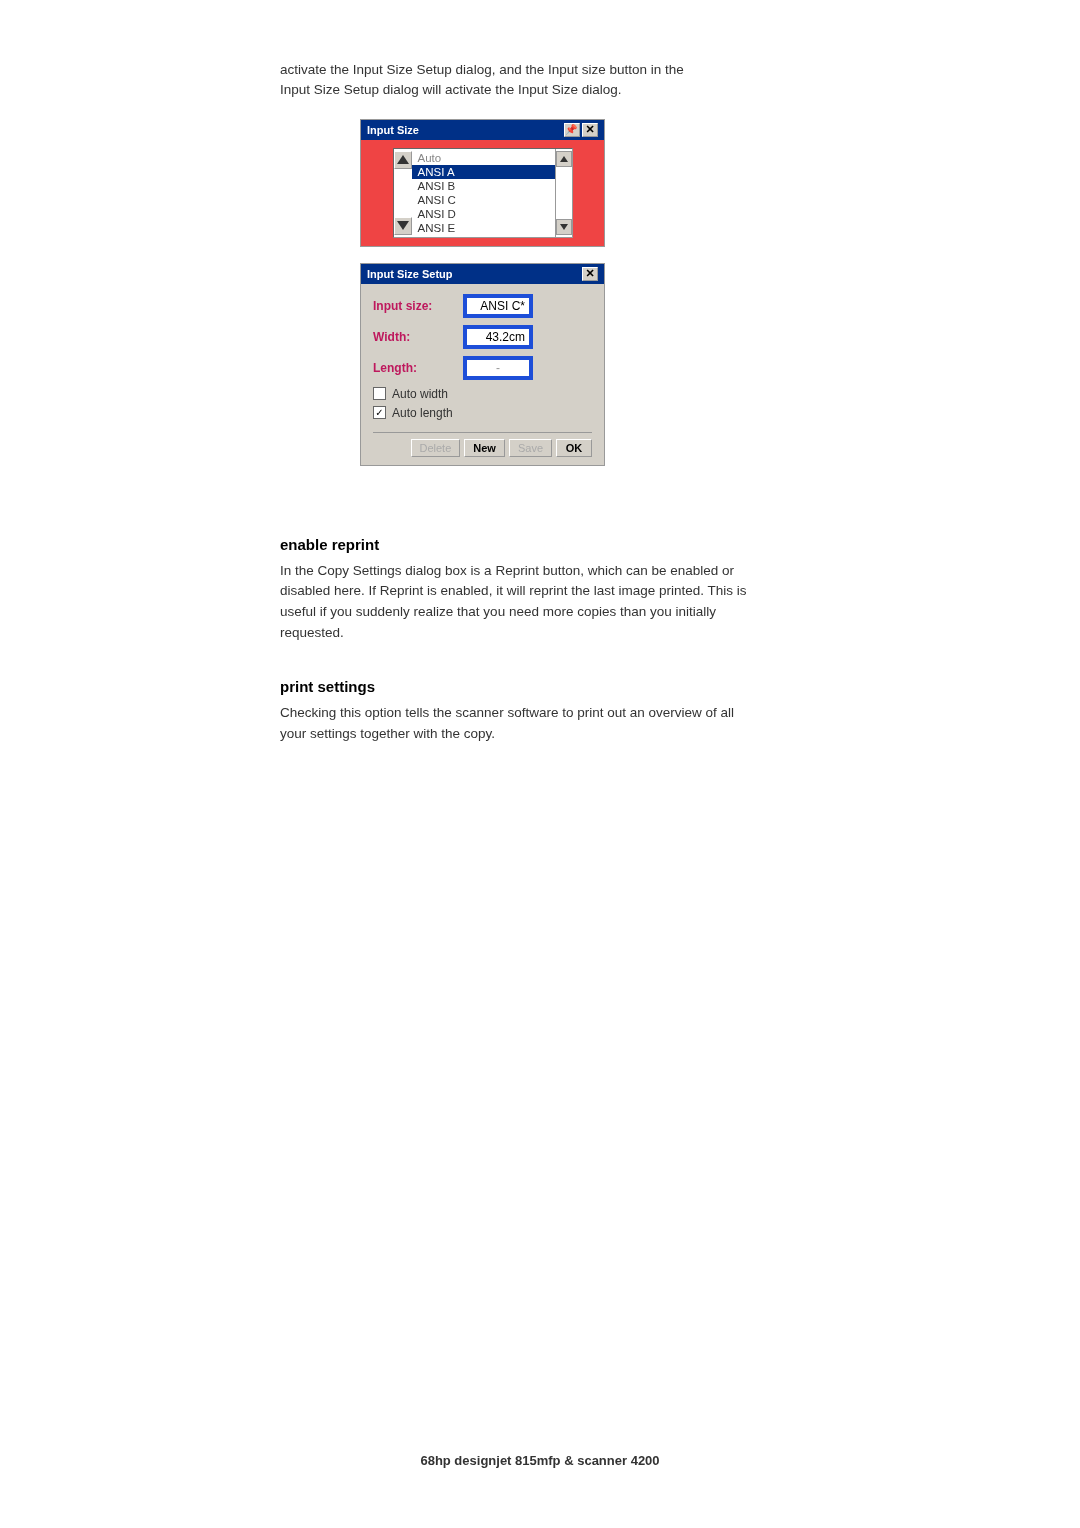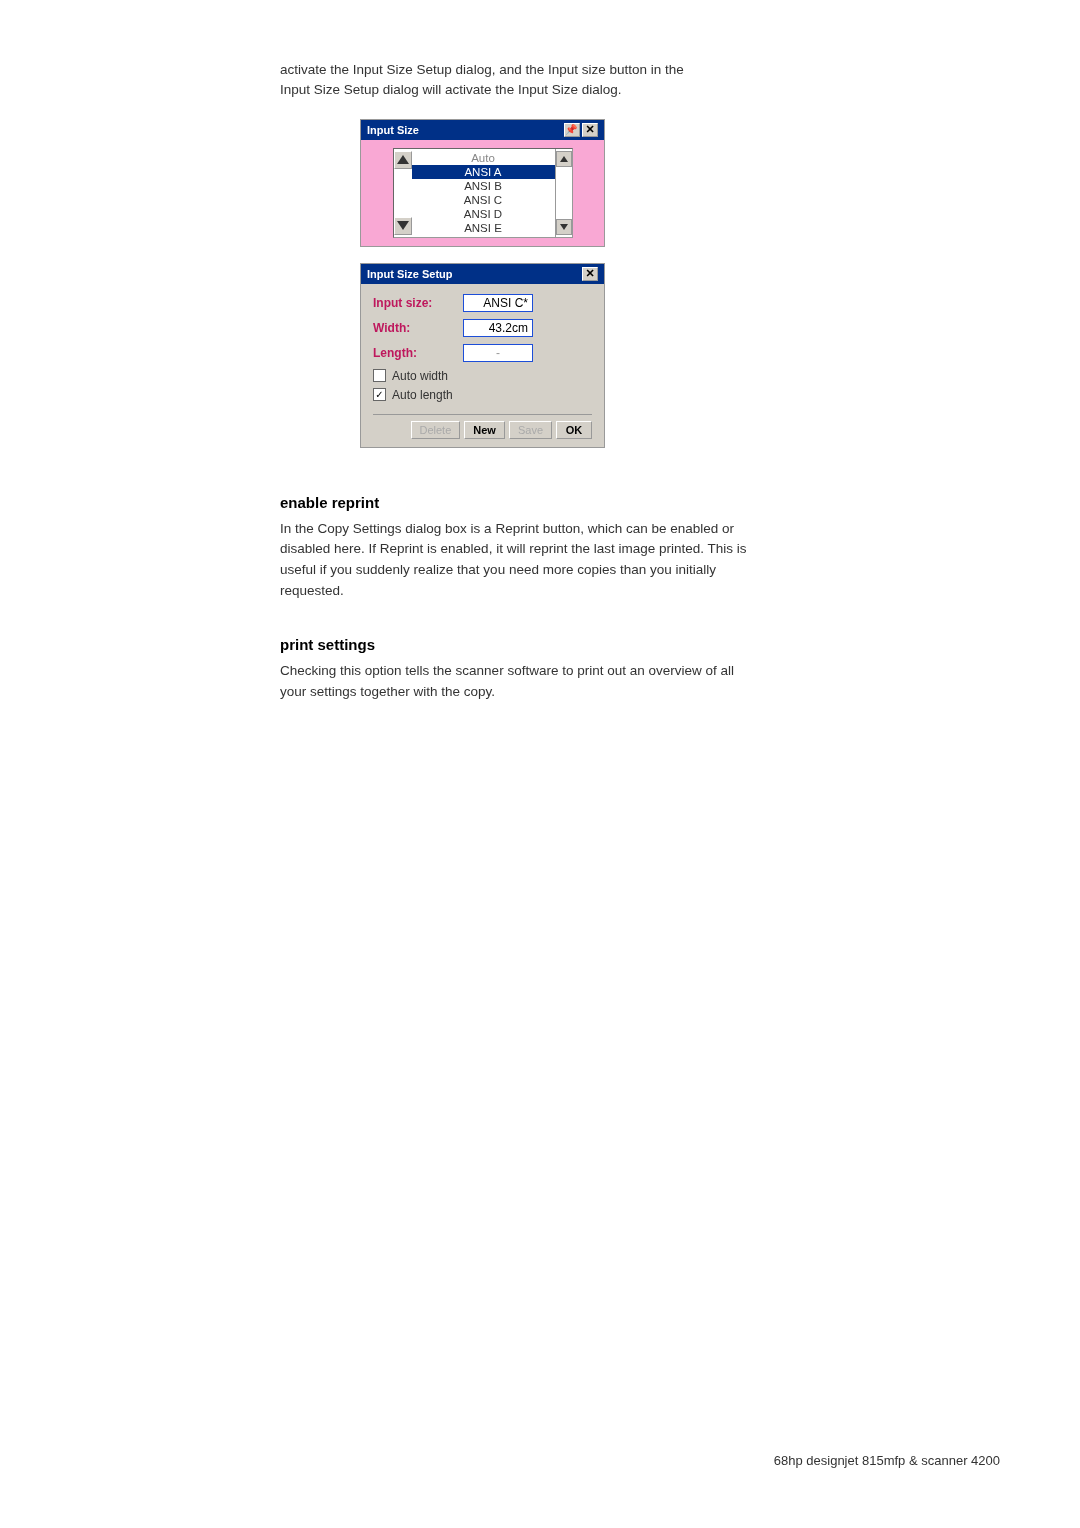--- a/index.html
+++ b/index.html
@@ -28,21 +28,21 @@
       margin-left: 200px;
       margin-bottom: 18px;
       font-size: 13.5px;
       color: #333;
       line-height: 1.5;
       max-width: 480px;
     }
 
     .dialogs-area {
       margin-left: 280px;
-      margin-bottom: 22px;
+      margin-bottom: 46px;
       display: flex;
       flex-direction: column;
       gap: 16px;
       width: 310px;
     }
 
     
     .input-size-dialog {
       border: 1px solid #999;
       background: #d4d0c8;
@@ -76,22 +76,21 @@
       display: flex;
       align-items: center;
       justify-content: center;
       font-size: 10px;
       color: #000;
       cursor: pointer;
     }
 
     .dialog-body {
       padding: 8px 4px;
-      background: #f9a8d4;
-      text-align: center;
+      background: #ef4444;
     }
 
     .input-size-list-container {
       background: #fff;
       border: 1px solid #999;
       border-top-color: #666;
       border-left-color: #666;
       margin: 0 auto;
       width: 180px;
       position: relative;
@@ -184,21 +183,21 @@
       font-size: 12px;
       font-weight: bold;
       color: #be185d;
       min-width: 90px;
     }
 
     .setup-value {
       font-size: 12px;
       color: #000;
       background: #fff;
-      border: 1px solid #1d4ed8;
+      border: 4px solid #1d4ed8;
       padding: 1px 4px;
       min-width: 70px;
       text-align: right;
     }
 
     .setup-value.muted {
       color: #999;
       text-align: center;
     }
 
@@ -279,22 +278,23 @@
       line-height: 1.55;
       color: #333;
       max-width: 480px;
     }
 
     
     .page-footer {
       margin-top: auto;
       padding-top: 40px;
       display: flex;
-      justify-content: flex-end;
+      justify-content: center;
       align-items: flex-end;
+      font-weight: bold;
     }
 
     .footer-page-num {
       font-size: 13px;
       color: #333;
       margin-left: 0;
     }
 
     .footer-product {
       font-size: 13px;

